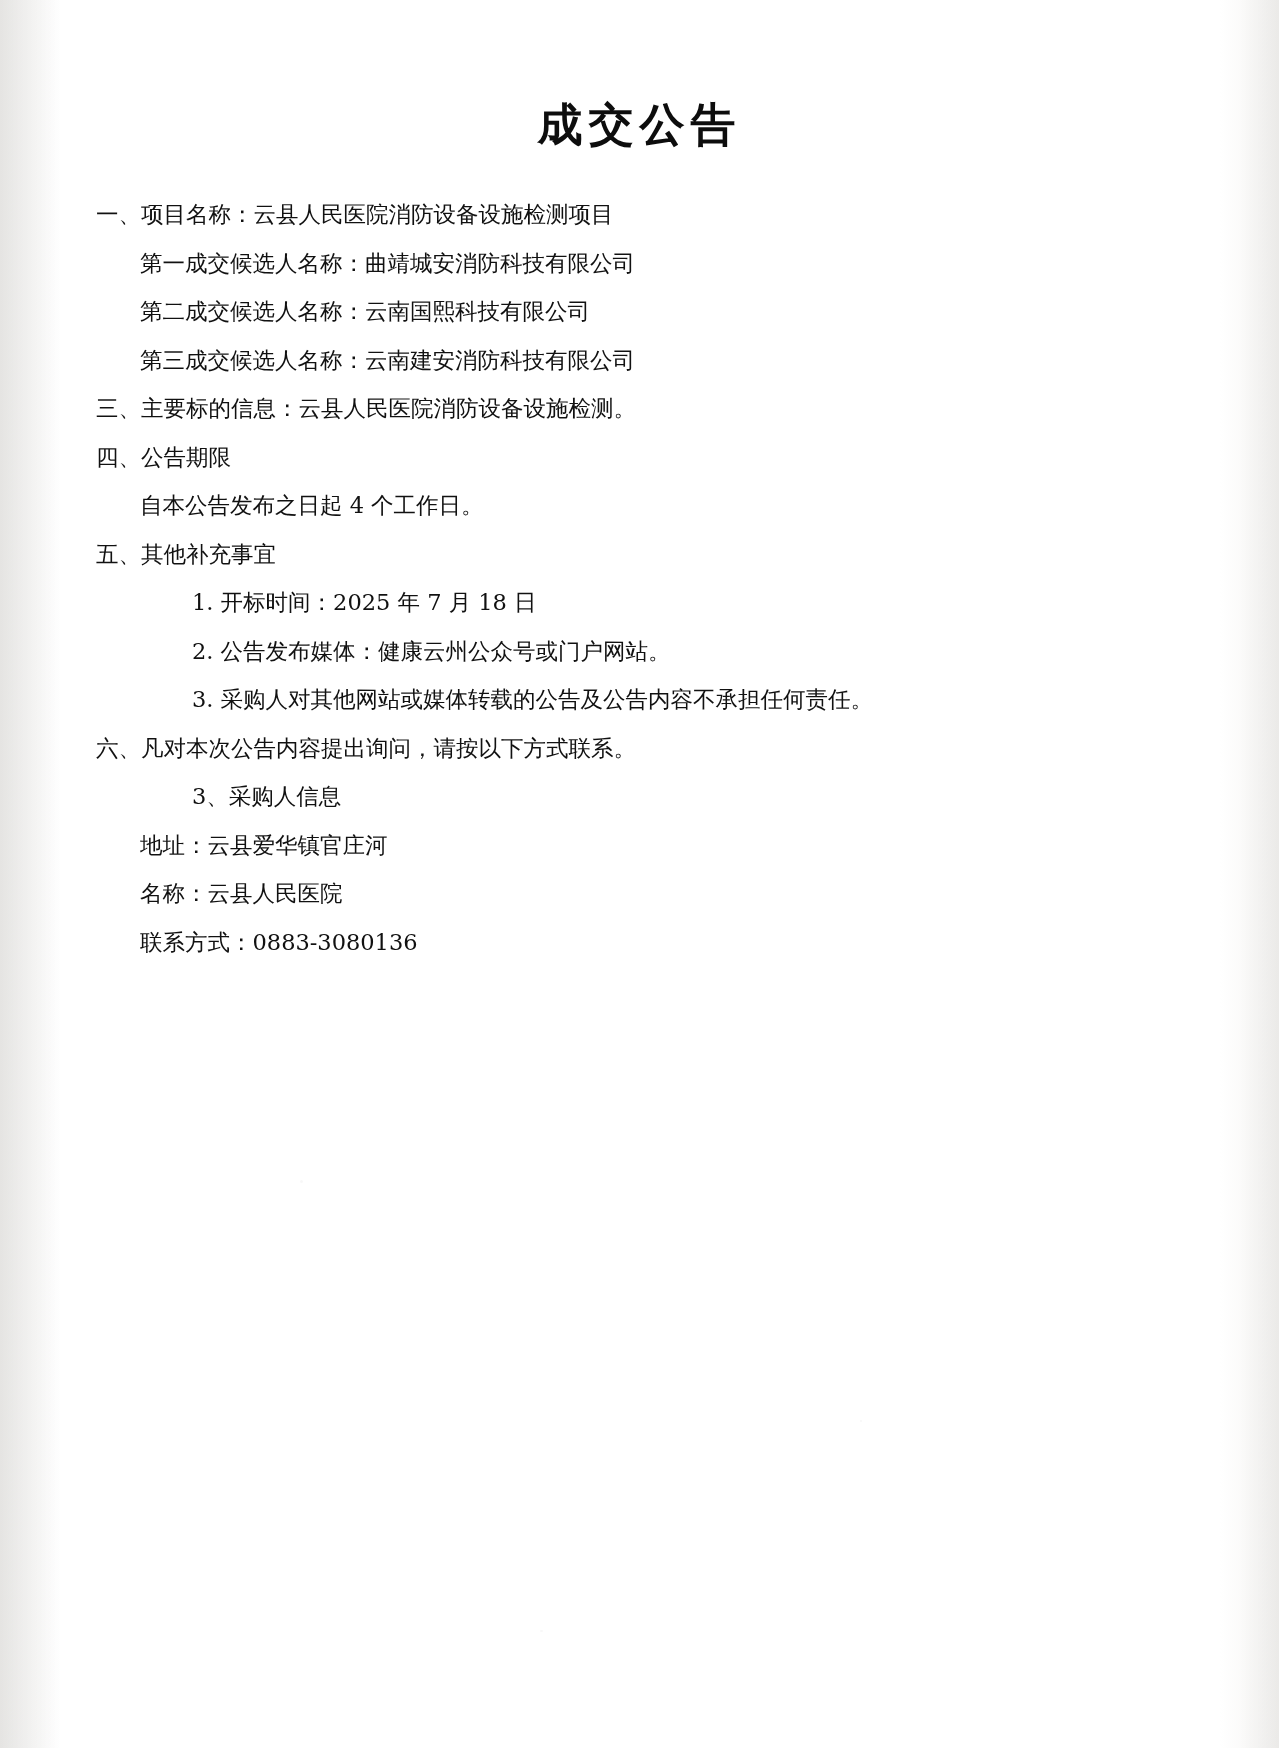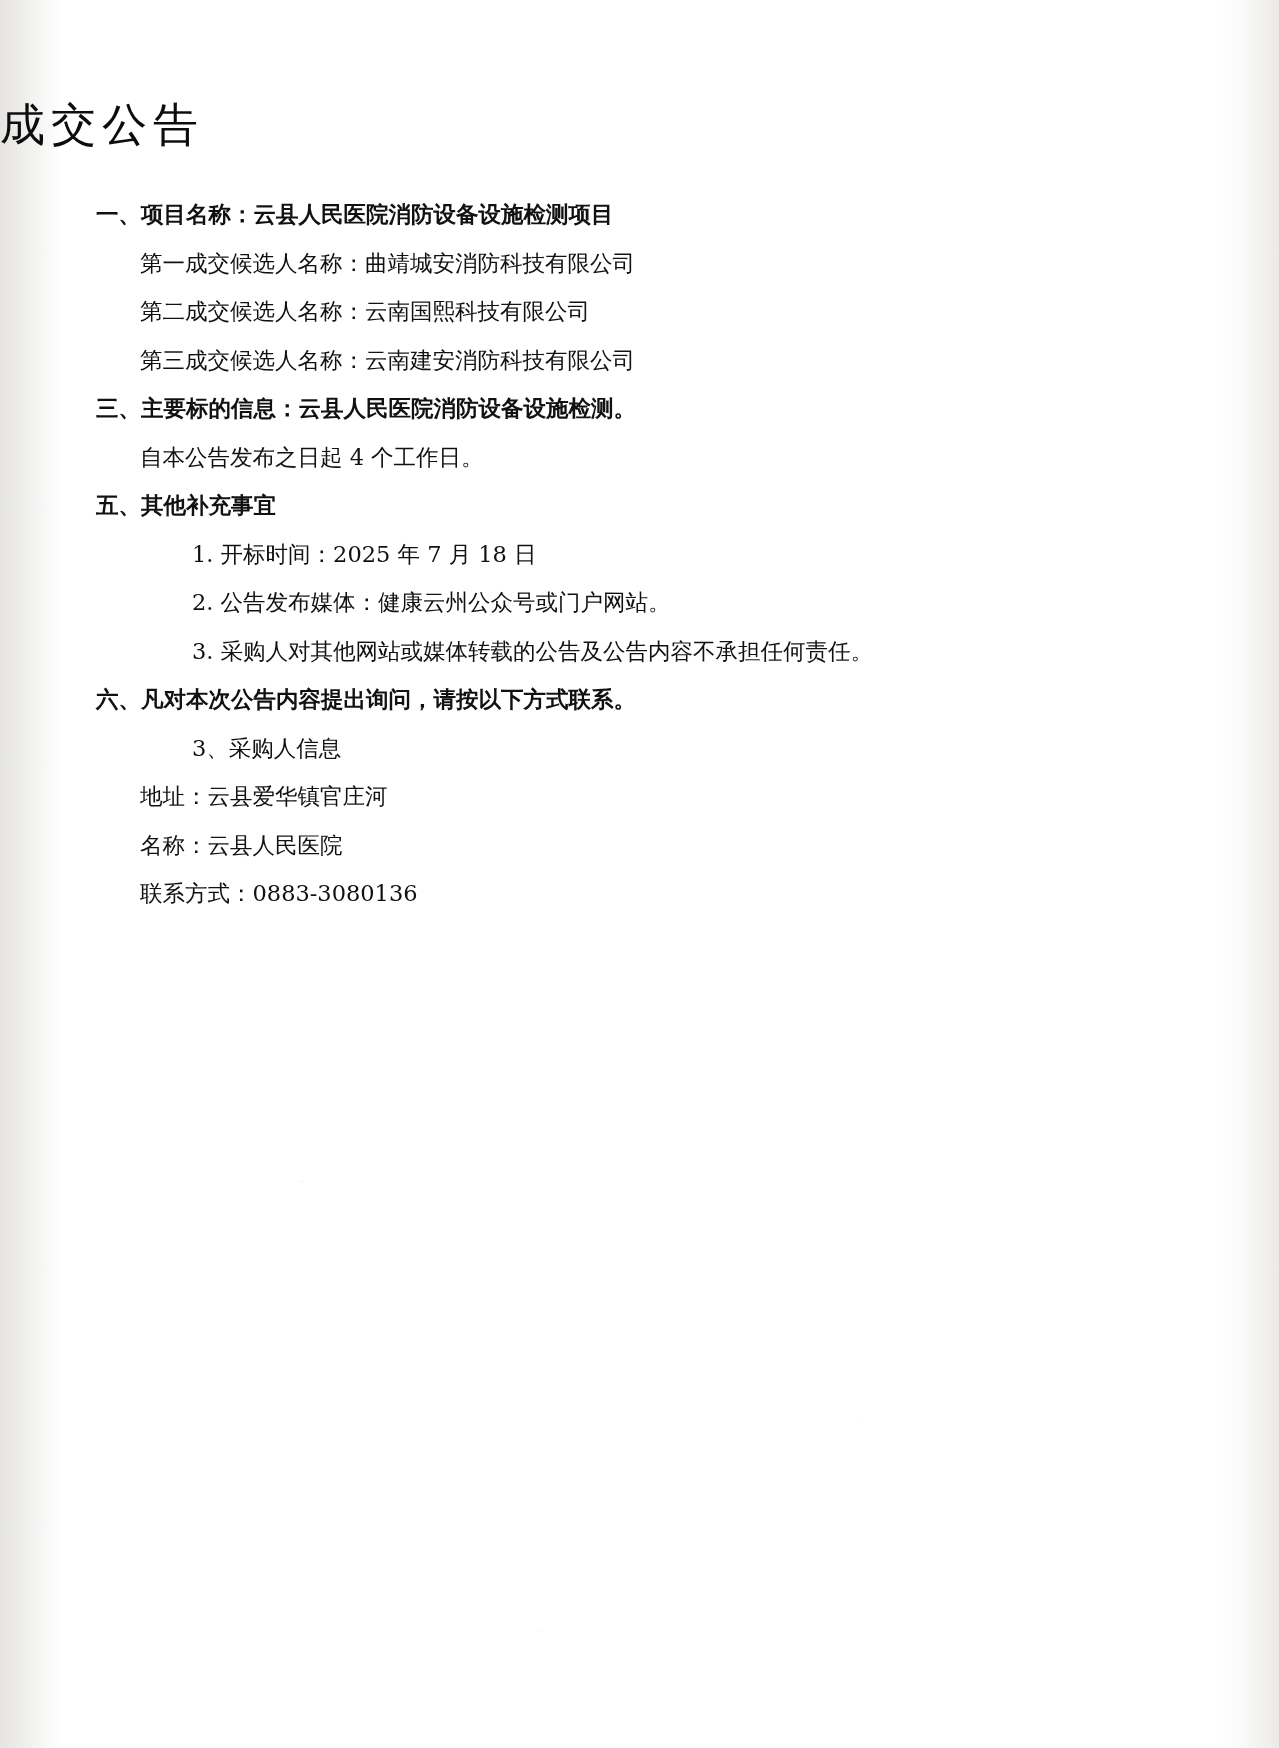--- a/index.html
+++ b/index.html
@@ -44,22 +44,23 @@
 
   .content {
     position: absolute;
     top: 0; left: 0;
     width: 1279px;
     height: 1748px;
     padding: 0;
   }
 
   .doc-title {
+    text-align: center;
     font-family: "DejaVu Serif", "Liberation Serif", serif;
-    font-weight: normal;
+    font-weight: bold;
     font-size: 45px;
     letter-spacing: 6px;
     margin: 0;
     padding-top: 95px;
     color: #0d0d0d;
   }
 
   .body-block {
     margin-top: 48px;
     padding-left: 96px;
@@ -68,21 +69,21 @@
 
   .line {
     font-size: 22.5px;
     line-height: 1.0;
     margin: 0 0 26px 0;
     color: #111111;
     white-space: pre-wrap;
   }
 
   .line.bold {
-    font-weight: bold;
+    font-weight: normal;
   }
 
   
   .ind-0 { margin-left: 0; }
   .ind-1 { margin-left: 44px; }
   .ind-2 { margin-left: 96px; }
 
   
   .speckle {
     position: absolute;
@@ -98,20 +99,21 @@
   <div class="content">
 
     <h1 class="doc-title">成交公告</h1>
 
     <div class="body-block">
       <p class="line bold ind-0">一、项目名称：云县人民医院消防设备设施检测项目</p>
       <p class="line ind-1">第一成交候选人名称：曲靖城安消防科技有限公司</p>
       <p class="line ind-1">第二成交候选人名称：云南国熙科技有限公司</p>
       <p class="line ind-1">第三成交候选人名称：云南建安消防科技有限公司</p>
       <p class="line bold ind-0">三、主要标的信息：云县人民医院消防设备设施检测。</p>
+      <p class="line bold ind-0">四、公告期限</p>
       <p class="line ind-1">自本公告发布之日起 4 个工作日。</p>
       <p class="line bold ind-0">五、其他补充事宜</p>
       <p class="line ind-2">1. 开标时间：2025 年 7 月 18 日</p>
       <p class="line ind-2">2. 公告发布媒体：健康云州公众号或门户网站。</p>
       <p class="line ind-2">3. 采购人对其他网站或媒体转载的公告及公告内容不承担任何责任。</p>
       <p class="line bold ind-0">六、凡对本次公告内容提出询问，请按以下方式联系。</p>
       <p class="line ind-2">3、采购人信息</p>
       <p class="line ind-1">地址：云县爱华镇官庄河</p>
       <p class="line ind-1">名称：云县人民医院</p>
       <p class="line ind-1">联系方式：0883-3080136</p>

